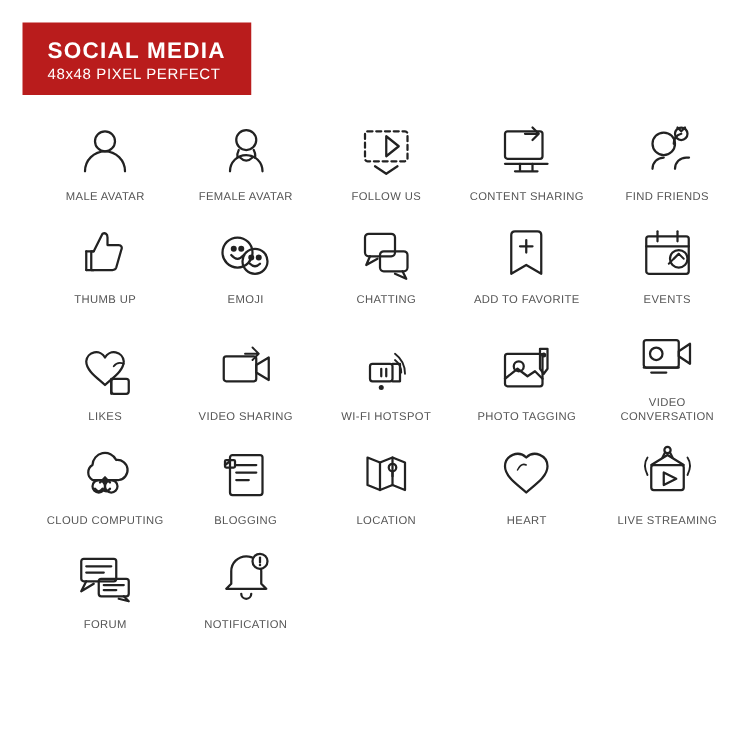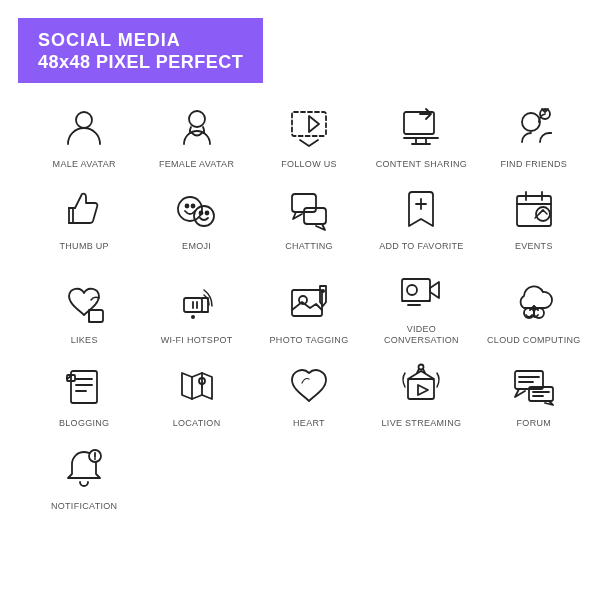--- a/index.html
+++ b/index.html
@@ -4,36 +4,36 @@
   <style>
     * { box-sizing: border-box; margin: 0; padding: 0; }
     body {
       width: 600px;
       height: 600px;
       background: #ffffff;
       font-family: Arial, sans-serif;
       overflow: hidden;
     }
     .header {
-      background: #8b5cf6;
+      background: #b91c1c;
       padding: 12px 20px 10px 20px;
       display: inline-block;
       margin: 18px 0 0 18px;
     }
     .header-title {
       color: #fff;
       font-size: 18px;
       font-weight: 700;
       letter-spacing: 1px;
       line-height: 1.2;
     }
     .header-sub {
       color: #fff;
-      font-size: 18px;
-      font-weight: 700;
+      font-size: 12px;
+      font-weight: 400;
       letter-spacing: 0.5px;
     }
     .grid {
       display: grid;
       grid-template-columns: repeat(5, 1fr);
       gap: 0;
       margin: 10px 10px 0 28px;
     }
     .icon-cell {
       display: flex;
@@ -207,20 +207,30 @@
       <svg viewBox="0 0 46 46" fill="none" stroke="#222" stroke-width="1.8" stroke-linecap="round" stroke-linejoin="round">
         <path d="M23 35 C18 30 8 24 8 16 a8 8 0 0 1 15-3 8 8 0 0 1 15 3 c0 8-10 14-15 19Z"></path>
         <path d="M30 20 q3-4 8-2" stroke-width="1.5"></path>
         <rect x="28" y="30" width="14" height="12" rx="2"></rect>
         <line x1="28" y1="30" x2="28" y2="42"></line>
       </svg>
     </div>
     <div class="icon-label">LIKES</div>
   </div>
 
+  <div class="icon-cell">
+    <div class="icon-svg">
+      <svg viewBox="0 0 46 46" fill="none" stroke="#222" stroke-width="1.8" stroke-linecap="round" stroke-linejoin="round">
+        <rect x="5" y="12" width="26" height="20" rx="2"></rect>
+        <path d="M31 19 l10-6 v18 l-10-6 Z"></path>
+        <path d="M28 5 l5 5 -5 5 M33 10 H22" stroke-width="1.5"></path>
+      </svg>
+    </div>
+    <div class="icon-label">VIDEO SHARING</div>
+  </div>
 
 
   <div class="icon-cell">
     <div class="icon-svg">
       <svg viewBox="0 0 46 46" fill="none" stroke="#222" stroke-width="1.8" stroke-linecap="round" stroke-linejoin="round">
         <rect x="10" y="18" width="18" height="14" rx="2"></rect>
         <path d="M28 32 h6 v-14 l-6 0"></path>
         <path d="M19 22 v6 M23 22 v6"></path>
         <path d="M30 10 q8 6 8 16" stroke-width="1.5"></path>
         <path d="M30 15 q5 4 5 10" stroke-width="1.5"></path>

